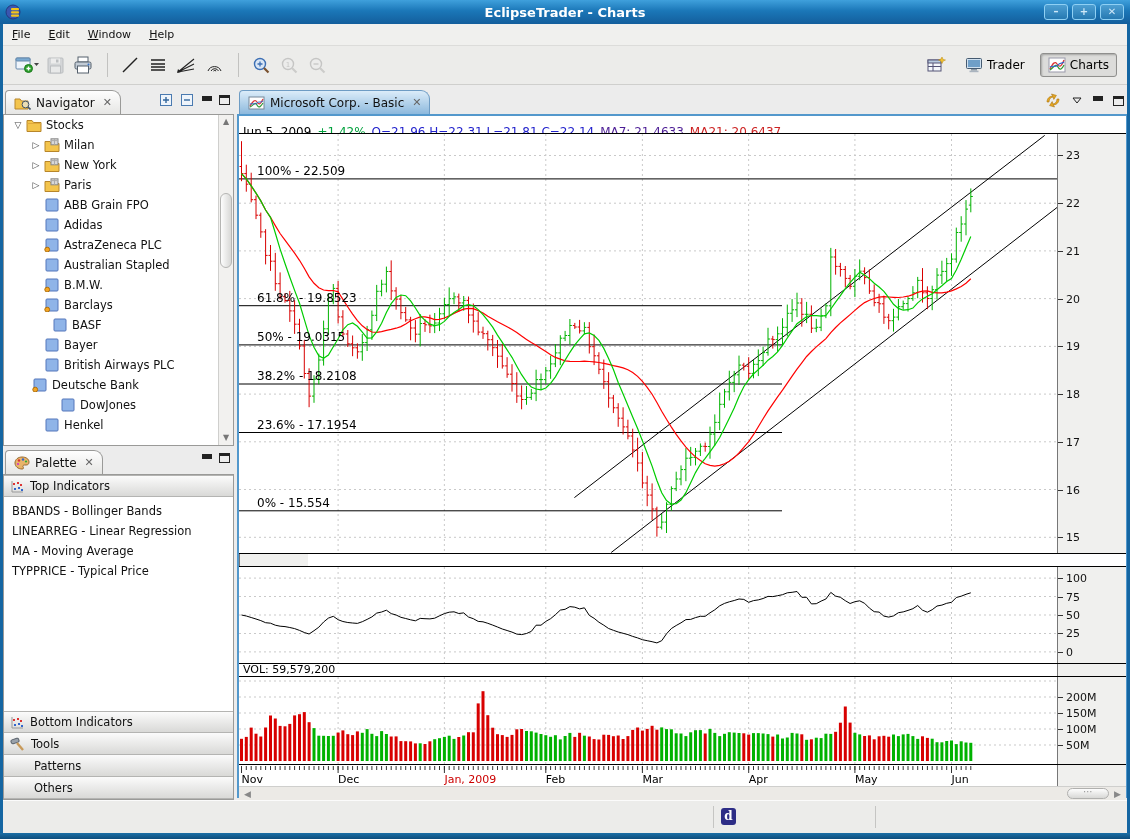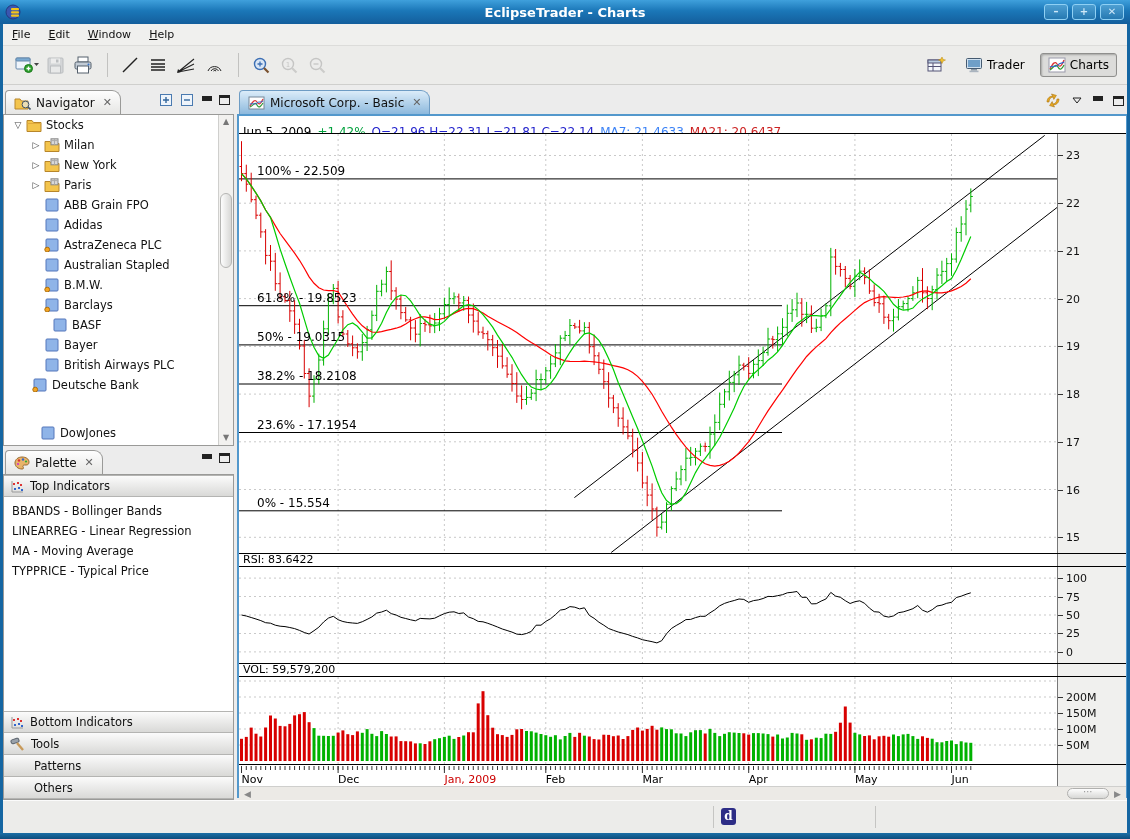--- a/index.html
+++ b/index.html
@@ -70,21 +70,21 @@
   .pal-list { flex:1 1 auto; background:#fff; padding-top:4px; }
   .pal-item { height:20px; display:flex; align-items:center; padding-left:8px; font-size:11.5px; color:#111; }
   .pal-bottom { margin-top:auto; }
   .pal-noicon { padding-left:30px; }
 
   
   #chartview { left:237px; top:88px; width:891px; height:710px; }
   #chartview .view-body { height:684px; border:2px solid #5398cc; background:#fff; display:flex; flex-direction:column; }
   .info-row { height:15px; flex:0 0 15px; border-bottom:1px solid #000; font-size:12px; display:flex; gap:6px;
     padding:16px 0 1px 4px; align-items:center; white-space:nowrap; overflow:hidden; background:#fff;}
-  .info-date{color:#000;} .info-chg{color:#00a13c;} .info-ohlc{color:#2222cc;} .info-ma7{color:#3b82f6;} .info-ma21{color:#cc2222;text-decoration:underline;}
+  .info-date{color:#000;} .info-chg{color:#00a13c;} .info-ohlc{color:#2222cc;} .info-ma7{color:#4c1d95;} .info-ma21{color:#cc2222;text-decoration:underline;}
   .chart-grid-row { display:flex; }
   .plot { position:relative; background:#fff; }
   .axis { width:69px; background:#f0f0ee; border-left:1px solid #777; position:relative; }
   .axis .tick { position:absolute; left:0; font-size:11px; color:#111; display:flex; align-items:center; height:12px; margin-top:-6px;}
   .axis .tick .dash { width:5px; height:1px; background:#333; margin-right:3px; }
   .lbl-row { height:14px; flex:0 0 14px; border-top:1px solid #000; border-bottom:1px solid #000; display:flex; }
   .lbl-row .lbl { flex:1 1 auto; font-size:11px; padding-left:4px; background:#fff; color:#000; line-height:12px;}
   .lbl-row .lbl-sp { width:69px; background:#f0f0ee; border-left:1px solid #777; }
   .xaxis-row { height:22px; flex:0 0 22px; display:flex; border-top:1px solid #000;}
   .xaxis-row .xplot { position:relative; background:#fff; }
@@ -399,21 +399,21 @@
           <div class="tree-row" style="padding-left: 12px;">
             <span class="tw"></span>
             <span class="tree-icon">
               <svg width="16" height="14" viewBox="0 0 16 14">
                 <rect x="2" y="1" width="12" height="12" rx="1" fill="#8fb4e8" stroke="#5577bb"></rect>
                 <circle cx="3.2" cy="11.6" r="2.4" fill="#f5a623" stroke="#b06f0a"></circle>
               </svg>
             </span>
             <span>Deutsche Bank</span>
           </div>
-          <div class="tree-row" style="padding-left: 20px; margin-top: 28px;">
+          <div class="tree-row" style="padding-left: 40px;">
             <span class="tw"></span>
             <span class="tree-icon">
               <svg width="16" height="14" viewBox="0 0 16 14">
                 <rect x="2" y="1" width="12" height="12" rx="1" fill="#8fb4e8" stroke="#5577bb"></rect>
               </svg>
             </span>
             <span>DowJones</span>
           </div>
           <div class="tree-row" style="padding-left: 24px;">
             <span class="tw"></span>
@@ -1343,21 +1343,20 @@
             <div class="tick" style="top:165px"><span class="dash"></span>20</div>
             <div class="tick" style="top:212px"><span class="dash"></span>19</div>
             <div class="tick" style="top:260px"><span class="dash"></span>18</div>
             <div class="tick" style="top:308px"><span class="dash"></span>17</div>
             <div class="tick" style="top:356px"><span class="dash"></span>16</div>
             <div class="tick" style="top:403px"><span class="dash"></span>15</div>
           </div>
       </div>
 
       <div class="lbl-row">
-        <div class="lbl">RSI: 83.6422</div>
         <div class="lbl-sp"></div>
       </div>
       <div class="chart-grid-row">
         <div class="plot" id="rsi-plot" style="width: 818px; height: 96px;">
             <svg width="818" height="96">
               <line x1="99.1" y1="0" x2="99.1" y2="96" stroke="#c9c9c9" stroke-dasharray="2,3"></line>
               <line x1="205.36" y1="0" x2="205.36" y2="96" stroke="#c9c9c9" stroke-dasharray="2,3"></line>
               <line x1="306.79" y1="0" x2="306.79" y2="96" stroke="#c9c9c9" stroke-dasharray="2,3"></line>
               <line x1="403.39" y1="0" x2="403.39" y2="96" stroke="#c9c9c9" stroke-dasharray="2,3"></line>
               <line x1="509.65000000000003" y1="0" x2="509.65000000000003" y2="96" stroke="#c9c9c9" stroke-dasharray="2,3"></line>

